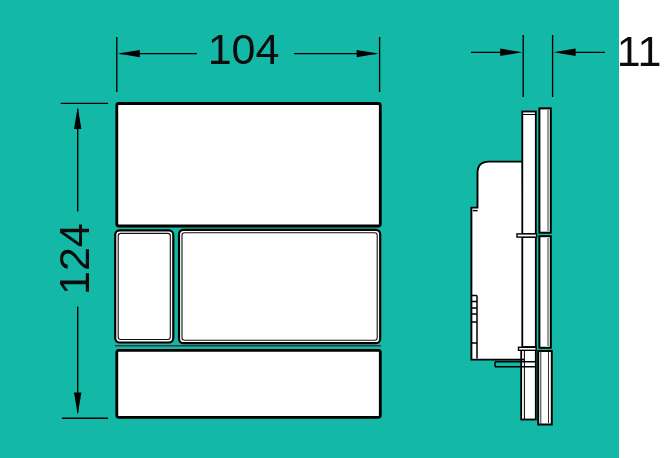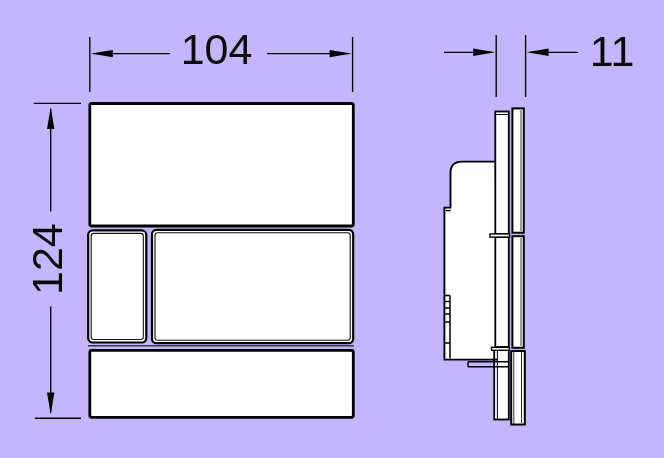--- a/index.html
+++ b/index.html
@@ -1,16 +1,16 @@
 <!DOCTYPE html>
 <html><head>
 <meta charset="utf-8">
 <style>
   html,body{margin:0;padding:0;background:#ffffff;}
-  #canvas{width:664px;height:458px;position:relative;background:#c4b5fd;}
+  #canvas{width:592px;height:458px;position:relative;background:#14b8a6;padding-left:27px;}
   svg{display:block;}
   text{font-family:"Liberation Sans",sans-serif;fill:#0b0b0b;}
 </style>
 </head>
 <body>
 <div id="canvas">
 <svg width="664" height="458" viewBox="0 0 664 458" fill="none" stroke-linecap="butt">
 
   <rect x="89.8" y="103.5" width="263.5" height="122.5" rx="2" fill="#ffffff" stroke="#000" stroke-width="2.8"></rect>
 

